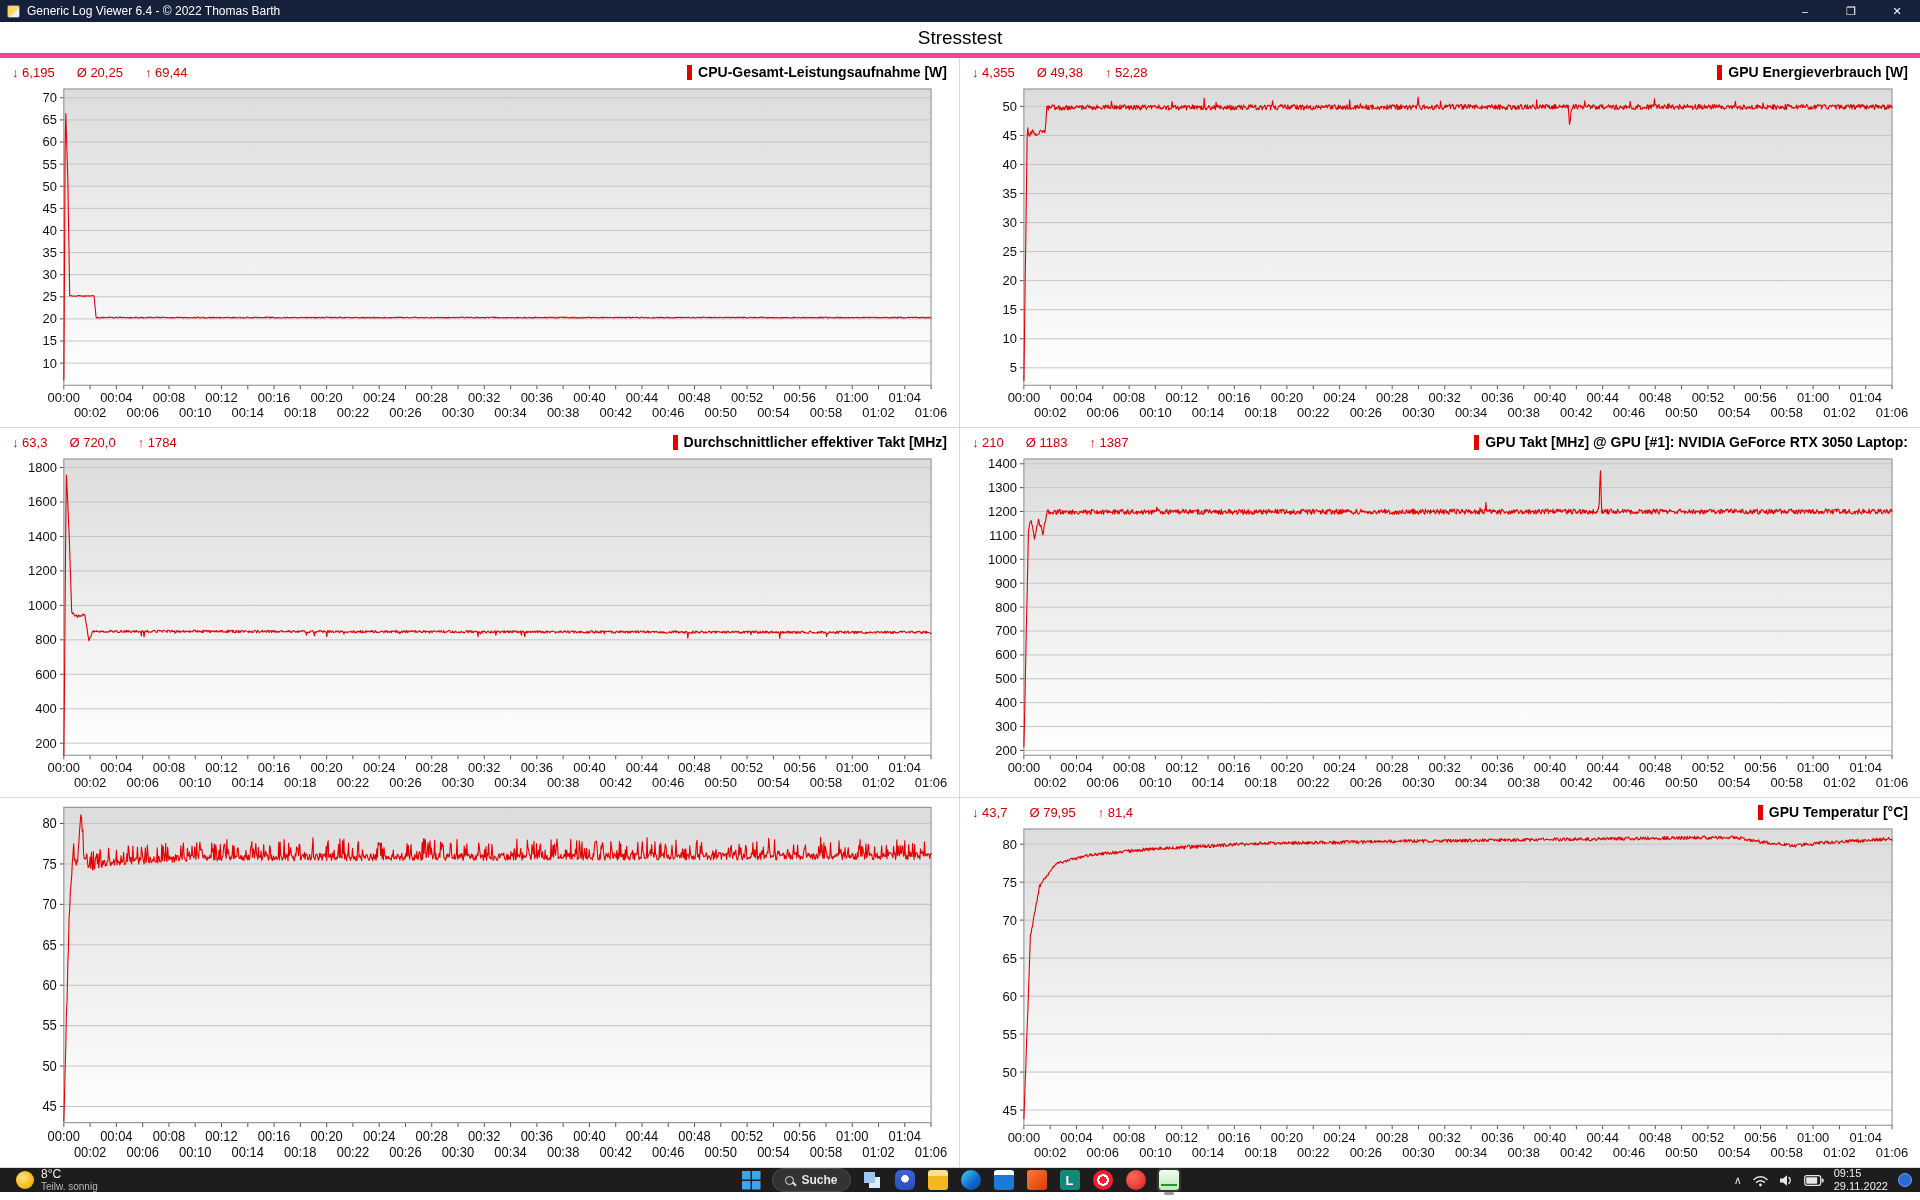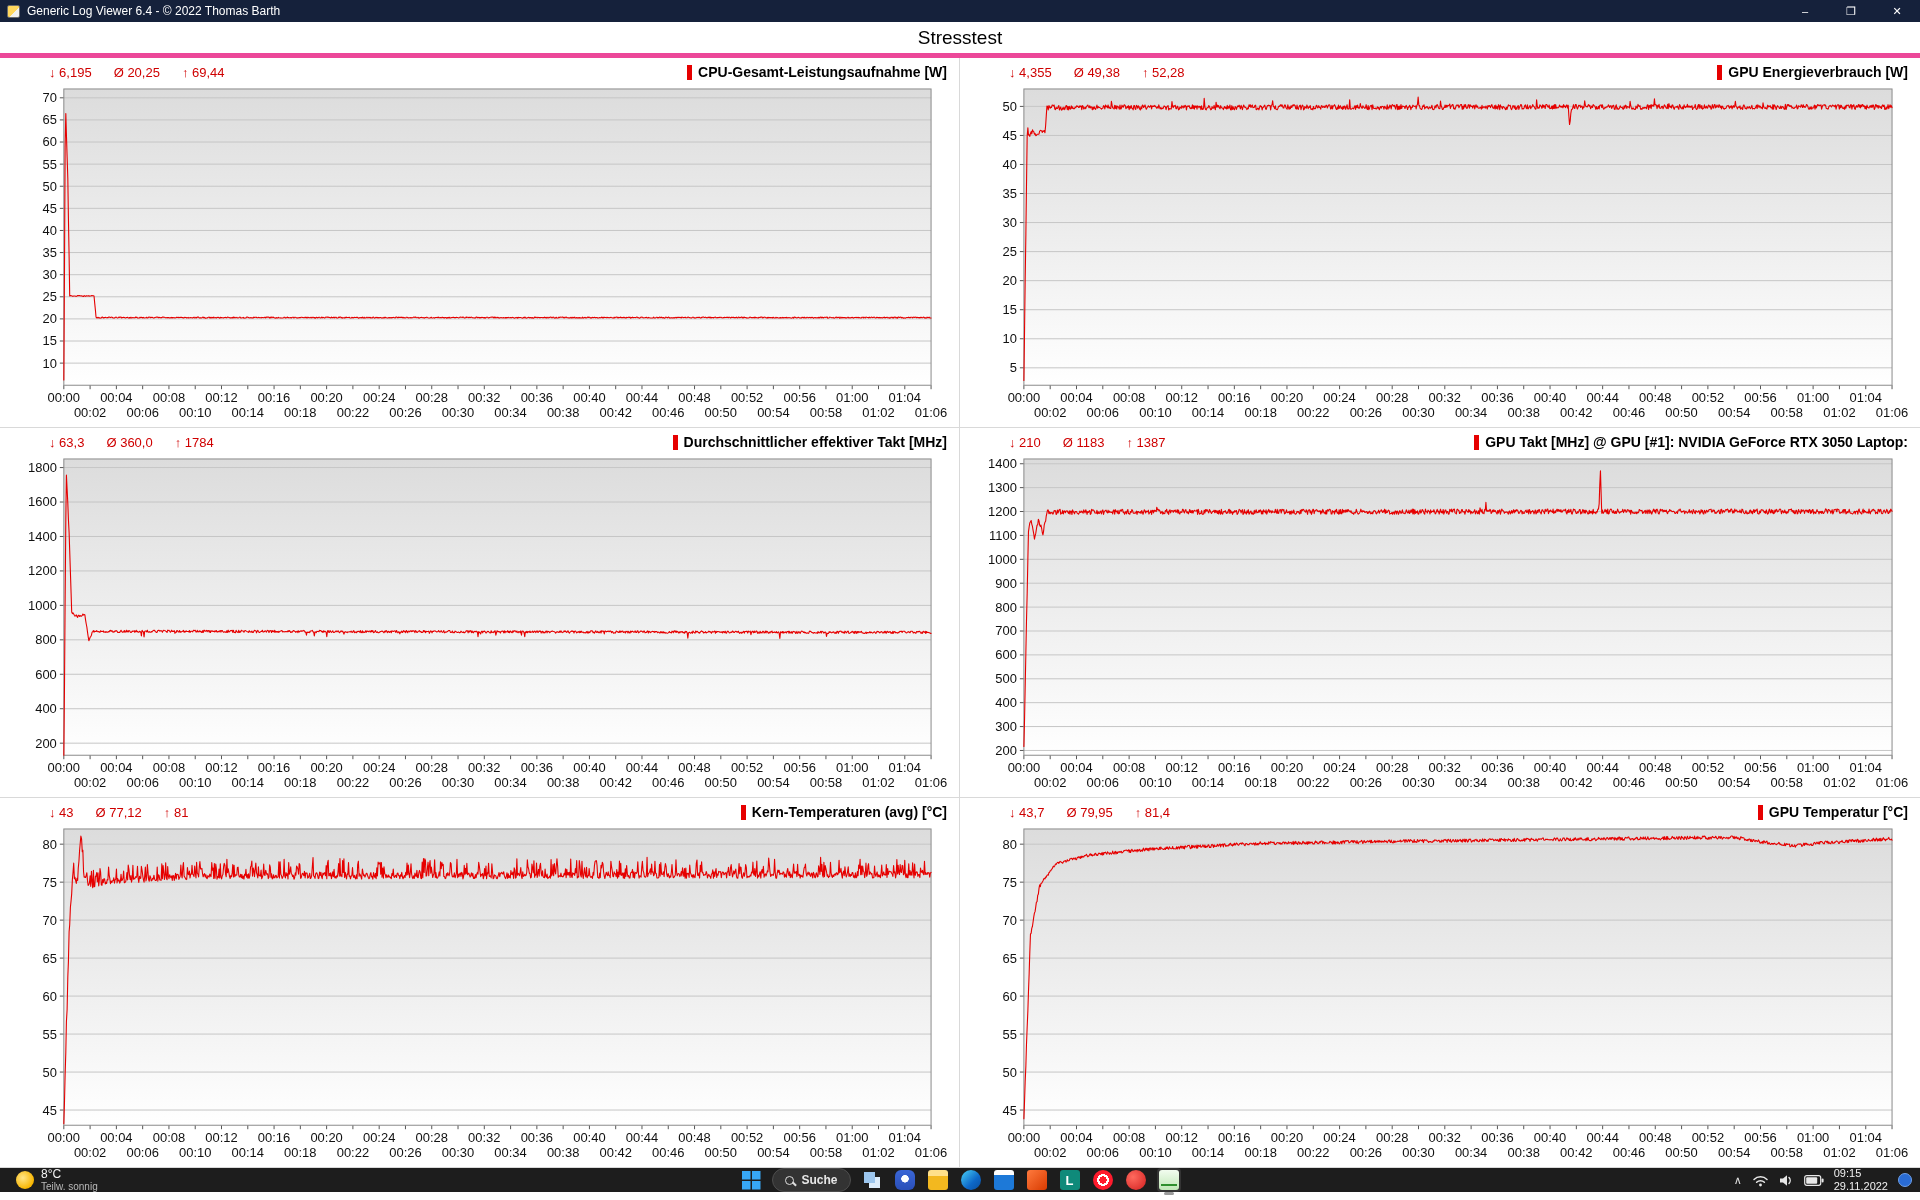--- a/index.html
+++ b/index.html
@@ -17,21 +17,21 @@
   
   .app-header{height:36px;display:flex;align-items:center;justify-content:center;
       font-size:19px;color:#000;border-bottom:5px solid #ec4899;}
 
   
   .charts-grid{display:grid;grid-template-columns:1fr 1fr;grid-template-rows:repeat(3,1fr);
       width:1920px;height:1110px;}
   .panel{border-right:1px solid #d9d9d9;border-bottom:1px solid #d9d9d9;
       display:flex;flex-direction:column;padding:3px 8px 2px 8px;background:#fff;overflow:hidden;}
   .panel:nth-child(2n){border-right:none;}
-  .panel-header{height:22px;display:flex;align-items:center;justify-content:space-between;padding:0 4px;margin-left:37px;}
+  .panel-header{height:22px;display:flex;align-items:center;justify-content:space-between;padding:0 4px;}
   .stats{display:flex;align-items:center;}
   .stat{color:#cf0000;font-size:13px;margin-right:22px;white-space:nowrap;}
   .legend{display:flex;align-items:center;}
   .legend-marker{display:inline-block;width:5px;height:15px;background:#e60000;margin-right:6px;}
   .legend-title{font-size:14px;font-weight:bold;color:#000;white-space:nowrap;}
   .chart-svg{flex:1;width:100%;display:block;}
   svg text{font-family:"Liberation Sans",sans-serif;}
 
   
   .taskbar{position:relative;height:24px;background:#1d1d1d;display:flex;align-items:center;color:#fff;}
@@ -346,21 +346,21 @@
         <line x1="926" y1="304" x2="926" y2="308" stroke="#555" stroke-width="1"></line>
         <text x="926" y="336" text-anchor="middle" font-size="13" fill="#111">01:06</text>
         <rect x="56" y="6" width="870" height="298" fill="none" stroke="#8a8a8a" stroke-width="1"></rect>
         <polyline points="56.0,299.3 56.7,246.3 57.3,198.6 58.0,151.8 58.6,104.1 59.3,53.4 60.0,45.1 60.6,52.2 61.3,52.0 61.9,53.7 62.6,50.7 63.3,48.9 63.9,51.2 64.6,47.1 65.2,48.6 65.9,48.8 66.6,51.6 67.2,50.7 67.9,53.0 68.5,52.8 69.2,51.6 69.9,51.6 70.5,51.6 71.2,51.2 71.8,48.5 72.5,47.8 73.1,47.6 73.8,48.1 74.5,49.7 75.1,48.1 75.8,48.6 76.4,47.8 77.1,50.0 77.8,42.8 78.4,33.6 79.1,23.2 79.7,23.4 80.4,27.0 81.1,22.7 81.7,23.8 82.4,25.4 83.0,24.1 83.7,24.6 84.4,22.1 85.0,22.3 85.7,23.0 86.3,22.1 87.0,26.2 87.7,26.8 88.3,24.4 89.0,25.6 89.6,25.7 90.3,24.0 91.0,22.7 91.6,27.2 92.3,25.4 92.9,24.1 93.6,27.3 94.3,26.9 94.9,25.0 95.6,26.3 96.2,24.3 96.9,26.8 97.6,24.8 98.2,22.9 98.9,22.7 99.5,26.8 100.2,23.6 100.9,27.0 101.5,23.5 102.2,25.8 102.8,26.3 103.5,22.9 104.2,25.6 104.8,24.0 105.5,25.8 106.1,25.7 106.8,25.8 107.4,24.2 108.1,24.8 108.8,23.0 109.4,23.6 110.1,23.1 110.7,24.5 111.4,24.7 112.1,22.9 112.7,23.8 113.4,23.1 114.0,26.9 114.7,22.7 115.4,23.4 116.0,26.2 116.7,25.3 117.3,24.3 118.0,25.8 118.7,23.5 119.3,23.0 120.0,22.1 120.6,23.6 121.3,24.9 122.0,22.9 122.6,25.1 123.3,23.9 123.9,24.1 124.6,26.9 125.3,24.1 125.9,26.3 126.6,24.0 127.2,25.5 127.9,26.5 128.6,24.5 129.2,22.2 129.9,25.4 130.5,23.8 131.2,24.6 131.9,24.6 132.5,25.1 133.2,25.5 133.8,26.2 134.5,25.5 135.2,25.2 135.8,22.8 136.5,23.5 137.1,26.0 137.8,22.1 138.4,23.9 139.1,23.3 139.8,25.0 140.4,22.1 141.1,25.2 141.7,24.3 142.4,25.7 143.1,25.6 143.7,18.5 144.4,22.3 145.0,25.1 145.7,25.1 146.4,26.2 147.0,22.5 147.7,25.5 148.3,22.7 149.0,26.2 149.7,23.3 150.3,23.6 151.0,24.7 151.6,26.3 152.3,22.2 153.0,26.2 153.6,25.9 154.3,22.3 154.9,23.7 155.6,24.4 156.3,22.2 156.9,22.0 157.6,22.8 158.2,25.9 158.9,25.0 159.6,23.4 160.2,24.9 160.9,22.8 161.5,26.8 162.2,23.6 162.9,25.4 163.5,22.6 164.2,25.4 164.8,25.4 165.5,27.0 166.2,22.6 166.8,22.6 167.5,26.0 168.1,26.6 168.8,22.4 169.4,23.0 170.1,25.4 170.8,23.0 171.4,23.9 172.1,26.3 172.7,27.1 173.4,24.0 174.1,26.0 174.7,22.1 175.4,22.6 176.0,24.7 176.7,23.5 177.4,22.0 178.0,24.6 178.7,26.4 179.3,25.1 180.0,24.1 180.7,22.9 181.3,23.9 182.0,24.4 182.6,23.4 183.3,22.5 184.0,26.1 184.6,23.1 185.3,23.7 185.9,23.6 186.6,22.5 187.3,23.6 187.9,23.2 188.6,24.8 189.2,25.4 189.9,24.0 190.6,25.2 191.2,22.0 191.9,24.3 192.5,26.1 193.2,24.7 193.9,26.2 194.5,25.1 195.2,25.9 195.8,25.0 196.5,23.0 197.2,23.7 197.8,23.9 198.5,26.8 199.1,24.2 199.8,23.3 200.5,22.8 201.1,27.2 201.8,25.6 202.4,26.2 203.1,25.8 203.7,26.2 204.4,18.6 205.1,23.9 205.7,24.8 206.4,22.8 207.0,23.2 207.7,22.4 208.4,25.9 209.0,25.9 209.7,23.3 210.3,23.8 211.0,27.1 211.7,26.5 212.3,24.2 213.0,24.7 213.6,25.6 214.3,22.8 215.0,24.0 215.6,25.2 216.3,23.0 216.9,24.3 217.6,22.4 218.3,23.2 218.9,27.1 219.6,23.3 220.2,23.1 220.9,23.6 221.6,22.8 222.2,24.9 222.9,25.8 223.5,24.8 224.2,25.8 224.9,22.0 225.5,25.5 226.2,22.8 226.8,26.4 227.5,22.9 228.2,24.5 228.8,23.1 229.5,26.4 230.1,22.9 230.8,23.7 231.5,25.0 232.1,23.4 232.8,23.6 233.4,26.8 234.1,22.9 234.7,26.3 235.4,26.6 236.1,24.9 236.7,15.3 237.4,24.0 238.0,26.4 238.7,27.0 239.4,25.2 240.0,24.8 240.7,24.8 241.3,22.6 242.0,23.6 242.7,25.7 243.3,27.0 244.0,26.5 244.6,23.8 245.3,25.3 246.0,25.4 246.6,22.5 247.3,25.3 247.9,26.9 248.6,19.3 249.3,24.4 249.9,22.2 250.6,24.2 251.2,22.7 251.9,25.0 252.6,25.9 253.2,22.8 253.9,24.6 254.5,25.2 255.2,25.2 255.9,26.8 256.5,25.0 257.2,23.7 257.8,25.5 258.5,24.3 259.2,26.2 259.8,22.4 260.5,25.8 261.1,23.7 261.8,25.2 262.5,22.1 263.1,26.9 263.8,27.1 264.4,22.8 265.1,26.5 265.7,24.0 266.4,26.2 267.1,26.9 267.7,23.7 268.4,24.6 269.0,26.6 269.7,24.3 270.4,23.0 271.0,23.8 271.7,22.3 272.3,23.7 273.0,26.0 273.7,22.5 274.3,24.2 275.0,26.8 275.6,24.2 276.3,22.1 277.0,24.0 277.6,24.6 278.3,24.3 278.9,25.7 279.6,26.8 280.3,25.0 280.9,25.9 281.6,21.9 282.2,23.7 282.9,21.9 283.6,24.7 284.2,23.0 284.9,22.1 285.5,24.8 286.2,24.6 286.9,24.5 287.5,22.6 288.2,22.3 288.8,26.9 289.5,26.7 290.2,25.3 290.8,25.3 291.5,27.0 292.1,25.0 292.8,22.6 293.5,23.8 294.1,23.5 294.8,27.0 295.4,24.7 296.1,24.4 296.8,22.9 297.4,22.3 298.1,25.4 298.7,26.7 299.4,24.6 300.0,22.7 300.7,22.9 301.4,22.2 302.0,22.7 302.7,22.7 303.3,27.0 304.0,22.4 304.7,22.0 305.3,17.8 306.0,23.6 306.6,23.9 307.3,25.8 308.0,23.0 308.6,26.3 309.3,26.6 309.9,26.8 310.6,25.4 311.3,23.5 311.9,23.7 312.6,22.7 313.2,21.9 313.9,23.5 314.6,21.8 315.2,23.2 315.9,25.2 316.5,25.2 317.2,22.1 317.9,22.1 318.5,24.4 319.2,25.6 319.8,26.4 320.5,22.0 321.2,24.9 321.8,26.4 322.5,24.0 323.1,25.9 323.8,22.8 324.5,24.6 325.1,22.9 325.8,21.8 326.4,22.8 327.1,22.0 327.8,22.7 328.4,25.7 329.1,26.2 329.7,22.1 330.4,25.9 331.0,26.6 331.7,24.1 332.4,22.6 333.0,22.3 333.7,26.8 334.3,24.3 335.0,22.2 335.7,22.9 336.3,27.0 337.0,26.2 337.6,23.6 338.3,24.7 339.0,25.4 339.6,22.1 340.3,24.0 340.9,25.8 341.6,23.9 342.3,24.6 342.9,22.6 343.6,26.4 344.2,26.5 344.9,25.8 345.6,27.0 346.2,23.6 346.9,25.8 347.5,25.8 348.2,25.8 348.9,22.8 349.5,22.4 350.2,25.0 350.8,24.8 351.5,22.8 352.2,24.7 352.8,24.6 353.5,26.3 354.1,22.8 354.8,23.0 355.5,24.7 356.1,24.0 356.8,23.1 357.4,24.7 358.1,24.3 358.8,22.4 359.4,22.5 360.1,25.2 360.7,23.7 361.4,22.1 362.1,21.9 362.7,22.6 363.4,26.2 364.0,25.7 364.7,22.5 365.3,26.1 366.0,23.1 366.7,22.9 367.3,21.8 368.0,23.1 368.6,25.6 369.3,26.7 370.0,24.5 370.6,26.3 371.3,22.2 371.9,25.7 372.6,23.8 373.3,22.9 373.9,25.6 374.6,24.7 375.2,26.5 375.9,23.3 376.6,26.1 377.2,23.2 377.9,23.7 378.5,26.6 379.2,24.3 379.9,21.9 380.5,26.0 381.2,25.9 381.8,26.1 382.5,17.0 383.2,26.0 383.8,26.5 384.5,26.0 385.1,25.2 385.8,25.4 386.5,26.0 387.1,24.3 387.8,22.8 388.4,26.5 389.1,22.7 389.8,24.7 390.4,22.2 391.1,25.3 391.7,24.8 392.4,25.3 393.1,20.6 393.7,23.4 394.4,24.5 395.0,25.5 395.7,23.0 396.3,24.2 397.0,24.6 397.7,25.6 398.3,24.7 399.0,21.8 399.6,25.5 400.3,26.6 401.0,22.7 401.6,26.8 402.3,25.7 402.9,23.6 403.6,22.6 404.3,22.5 404.9,26.8 405.6,21.9 406.2,25.0 406.9,25.7 407.6,25.6 408.2,25.2 408.9,26.2 409.5,26.1 410.2,24.0 410.9,25.4 411.5,24.5 412.2,26.9 412.8,25.1 413.5,23.7 414.2,25.3 414.8,23.5 415.5,23.7 416.1,23.8 416.8,26.3 417.5,23.4 418.1,24.3 418.8,25.6 419.4,26.3 420.1,22.0 420.8,26.4 421.4,24.1 422.1,25.1 422.7,22.2 423.4,22.9 424.1,26.0 424.7,22.6 425.4,21.8 426.0,22.6 426.7,23.4 427.3,22.4 428.0,24.6 428.7,26.3 429.3,21.8 430.0,21.7 430.6,26.8 431.3,23.4 432.0,26.7 432.6,23.1 433.3,26.0 433.9,21.7 434.6,25.7 435.3,23.3 435.9,23.3 436.6,23.5 437.2,23.6 437.9,25.7 438.6,23.4 439.2,22.5 439.9,24.6 440.5,26.7 441.2,24.2 441.9,24.4 442.5,22.5 443.2,23.6 443.8,26.8 444.5,24.5 445.2,24.7 445.8,22.3 446.5,23.1 447.1,23.3 447.8,23.5 448.5,23.1 449.1,26.1 449.8,22.4 450.4,21.7 451.1,14.2 451.8,22.3 452.4,22.6 453.1,25.5 453.7,25.9 454.4,26.7 455.1,25.8 455.7,22.9 456.4,23.6 457.0,21.9 457.7,26.0 458.4,24.4 459.0,24.9 459.7,23.8 460.3,23.8 461.0,25.6 461.6,26.1 462.3,24.1 463.0,24.6 463.6,25.4 464.3,24.5 464.9,22.4 465.6,26.5 466.3,26.7 466.9,26.8 467.6,24.6 468.2,22.8 468.9,25.1 469.6,22.3 470.2,21.7 470.9,23.1 471.5,25.0 472.2,25.9 472.9,25.5 473.5,18.1 474.2,23.1 474.8,24.4 475.5,26.7 476.2,26.5 476.8,24.8 477.5,24.7 478.1,22.1 478.8,24.7 479.5,22.4 480.1,24.1 480.8,22.5 481.4,22.8 482.1,22.5 482.8,21.2 483.4,25.7 484.1,23.1 484.7,23.1 485.4,21.6 486.1,21.8 486.7,25.9 487.4,25.2 488.0,26.5 488.7,24.7 489.4,22.3 490.0,22.1 490.7,22.8 491.3,22.1 492.0,24.9 492.6,23.4 493.3,22.3 494.0,21.6 494.6,21.7 495.3,26.5 495.9,23.5 496.6,26.1 497.3,21.8 497.9,24.1 498.6,21.7 499.2,24.5 499.9,25.6 500.6,24.9 501.2,22.1 501.9,21.8 502.5,25.4 503.2,22.0 503.9,23.2 504.5,23.6 505.2,23.2 505.8,25.3 506.5,22.8 507.2,22.5 507.8,26.0 508.5,23.4 509.1,21.9 509.8,24.3 510.5,23.1 511.1,25.0 511.8,25.4 512.4,25.3 513.1,24.7 513.8,24.4 514.4,26.3 515.1,22.4 515.7,25.4 516.4,24.6 517.1,23.8 517.7,24.3 518.4,25.3 519.0,23.2 519.7,24.4 520.4,26.2 521.0,22.6 521.7,23.8 522.3,22.6 523.0,23.2 523.6,24.8 524.3,22.8 525.0,21.8 525.6,24.3 526.3,25.3 526.9,25.5 527.6,22.8 528.3,26.2 528.9,22.2 529.6,25.5 530.2,23.7 530.9,26.3 531.6,21.8 532.2,22.8 532.9,26.8 533.5,22.0 534.2,24.0 534.9,23.9 535.5,26.0 536.2,23.7 536.8,23.9 537.5,24.7 538.2,26.0 538.8,26.8 539.5,24.3 540.1,26.6 540.8,24.3 541.5,22.0 542.1,22.9 542.8,22.7 543.4,22.5 544.1,25.9 544.8,26.8 545.4,25.0 546.1,22.7 546.7,23.0 547.4,25.3 548.1,22.8 548.7,26.6 549.4,24.8 550.0,26.4 550.7,23.5 551.4,22.6 552.0,26.6 552.7,24.3 553.3,23.2 554.0,21.6 554.7,22.0 555.3,26.2 556.0,25.6 556.6,26.1 557.3,25.0 557.9,22.7 558.6,22.0 559.3,25.1 559.9,25.8 560.6,21.9 561.2,26.1 561.9,25.2 562.6,23.9 563.2,22.6 563.9,25.9 564.5,24.1 565.2,24.2 565.9,21.7 566.5,23.0 567.2,23.7 567.8,24.7 568.5,26.3 569.2,26.2 569.8,16.9 570.5,23.4 571.1,25.6 571.8,24.6 572.5,25.1 573.1,22.0 573.8,22.8 574.4,23.5 575.1,25.6 575.8,22.0 576.4,24.6 577.1,22.3 577.7,23.4 578.4,25.7 579.1,21.6 579.7,21.6 580.4,22.3 581.0,23.9 581.7,24.3 582.4,22.1 583.0,25.9 583.7,25.3 584.3,25.6 585.0,23.2 585.7,26.2 586.3,22.7 587.0,25.7 587.6,21.6 588.3,25.8 588.9,21.6 589.6,25.4 590.3,24.6 590.9,25.0 591.6,24.9 592.2,23.9 592.9,22.2 593.6,24.1 594.2,23.4 594.9,24.4 595.5,23.2 596.2,25.0 596.9,21.7 597.5,23.9 598.2,23.1 598.8,24.8 599.5,23.0 600.2,22.0 600.8,25.2 601.5,22.4 602.1,32.6 602.8,41.8 603.5,38.1 604.1,30.5 604.8,26.6 605.4,26.5 606.1,24.5 606.8,21.8 607.4,25.4 608.1,25.5 608.7,21.7 609.4,21.6 610.1,24.5 610.7,26.2 611.4,24.5 612.0,22.4 612.7,23.1 613.4,22.3 614.0,24.7 614.7,23.4 615.3,23.1 616.0,26.3 616.7,24.0 617.3,24.6 618.0,18.0 618.6,22.1 619.3,23.8 619.9,23.6 620.6,24.1 621.3,22.5 621.9,21.7 622.6,23.3 623.2,22.5 623.9,25.8 624.6,24.3 625.2,23.2 625.9,24.6 626.5,21.7 627.2,22.5 627.9,23.0 628.5,24.2 629.2,26.5 629.8,23.7 630.5,26.1 631.2,25.6 631.8,23.5 632.5,26.0 633.1,22.5 633.8,22.3 634.5,21.9 635.1,24.7 635.8,22.0 636.4,25.0 637.1,26.3 637.8,25.5 638.4,24.5 639.1,25.0 639.7,24.0 640.4,24.1 641.1,23.9 641.7,22.0 642.4,23.0 643.0,24.6 643.7,23.0 644.4,22.8 645.0,25.6 645.7,24.2 646.3,22.6 647.0,22.4 647.7,26.3 648.3,26.7 649.0,23.4 649.6,22.0 650.3,26.3 651.0,25.0 651.6,26.5 652.3,26.2 652.9,25.3 653.6,23.0 654.2,24.3 654.9,24.8 655.6,24.3 656.2,26.2 656.9,26.3 657.5,23.0 658.2,25.3 658.9,22.3 659.5,22.8 660.2,25.6 660.8,23.7 661.5,24.0 662.2,24.3 662.8,25.2 663.5,18.4 664.1,22.5 664.8,25.1 665.5,26.4 666.1,25.2 666.8,25.1 667.4,26.4 668.1,26.5 668.8,26.6 669.4,23.2 670.1,24.9 670.7,25.4 671.4,21.5 672.1,23.1 672.7,23.5 673.4,22.7 674.0,26.4 674.7,25.7 675.4,26.5 676.0,24.9 676.7,24.6 677.3,25.7 678.0,24.5 678.7,25.1 679.3,24.6 680.0,25.9 680.6,22.4 681.3,21.9 682.0,26.7 682.6,22.7 683.3,24.4 683.9,22.1 684.6,25.9 685.2,21.8 685.9,23.1 686.6,22.3 687.2,23.3 687.9,15.8 688.5,22.2 689.2,21.8 689.9,22.4 690.5,25.8 691.2,22.4 691.8,24.2 692.5,21.5 693.2,25.4 693.8,25.5 694.5,25.2 695.1,23.7 695.8,23.4 696.5,25.9 697.1,24.5 697.8,22.0 698.4,22.7 699.1,24.2 699.8,25.3 700.4,25.7 701.1,21.5 701.7,25.8 702.4,20.7 703.1,23.7 703.7,24.5 704.4,23.1 705.0,25.2 705.7,22.0 706.4,22.4 707.0,24.9 707.7,26.5 708.3,24.5 709.0,24.2 709.7,23.8 710.3,24.4 711.0,23.1 711.6,25.1 712.3,26.5 713.0,21.7 713.6,22.4 714.3,25.1 714.9,25.0 715.6,26.1 716.3,23.9 716.9,26.0 717.6,21.9 718.2,24.1 718.9,24.8 719.5,23.7 720.2,24.1 720.9,21.5 721.5,24.6 722.2,23.1 722.8,23.2 723.5,24.6 724.2,23.4 724.8,24.3 725.5,22.8 726.1,26.7 726.8,25.0 727.5,24.9 728.1,24.2 728.8,21.6 729.4,25.5 730.1,26.6 730.8,26.0 731.4,23.0 732.1,21.7 732.7,25.5 733.4,21.6 734.1,24.2 734.7,25.5 735.4,22.6 736.0,26.3 736.7,25.7 737.4,24.9 738.0,21.9 738.7,25.3 739.3,24.7 740.0,23.3 740.7,25.4 741.3,24.9 742.0,22.2 742.6,22.3 743.3,24.3 744.0,23.2 744.6,26.4 745.3,25.8 745.9,21.7 746.6,24.4 747.3,25.2 747.9,21.6 748.6,21.8 749.2,25.0 749.9,24.3 750.5,22.2 751.2,23.4 751.9,24.5 752.5,21.9 753.2,22.4 753.8,24.8 754.5,23.1 755.2,26.0 755.8,23.2 756.5,24.0 757.1,25.5 757.8,26.4 758.5,25.5 759.1,25.7 759.8,25.0 760.4,23.2 761.1,22.9 761.8,22.5 762.4,23.9 763.1,25.4 763.7,23.1 764.4,24.5 765.1,23.0 765.7,26.0 766.4,23.7 767.0,22.8 767.7,24.7 768.4,22.7 769.0,18.4 769.7,23.6 770.3,24.0 771.0,26.1 771.7,24.3 772.3,24.0 773.0,24.9 773.6,23.0 774.3,26.3 775.0,25.4 775.6,24.8 776.3,26.6 776.9,23.0 777.6,22.0 778.3,23.8 778.9,25.8 779.6,25.3 780.2,26.2 780.9,23.9 781.5,25.0 782.2,25.1 782.9,23.6 783.5,25.1 784.2,25.8 784.8,24.5 785.5,22.5 786.2,26.1 786.8,25.7 787.5,25.6 788.1,26.1 788.8,25.3 789.5,24.3 790.1,22.3 790.8,25.7 791.4,22.0 792.1,23.0 792.8,24.8 793.4,22.9 794.1,23.7 794.7,25.3 795.4,24.6 796.1,26.0 796.7,20.0 797.4,23.8 798.0,25.0 798.7,25.5 799.4,24.7 800.0,25.8 800.7,26.1 801.3,22.3 802.0,24.2 802.7,23.0 803.3,23.8 804.0,22.9 804.6,24.9 805.3,24.5 806.0,26.3 806.6,21.7 807.3,26.4 807.9,21.9 808.6,22.8 809.3,24.3 809.9,26.7 810.6,24.3 811.2,22.8 811.9,23.9 812.6,24.1 813.2,25.6 813.9,25.5 814.5,23.1 815.2,25.6 815.8,24.2 816.5,23.7 817.2,24.7 817.8,26.1 818.5,26.5 819.1,21.5 819.8,26.7 820.5,24.2 821.1,21.6 821.8,22.6 822.4,21.6 823.1,23.5 823.8,22.6 824.4,23.7 825.1,22.9 825.7,25.3 826.4,24.4 827.1,25.4 827.7,25.7 828.4,24.8 829.0,24.5 829.7,24.2 830.4,22.1 831.0,26.1 831.7,25.4 832.3,22.9 833.0,23.3 833.7,23.8 834.3,24.3 835.0,21.9 835.6,22.9 836.3,24.7 837.0,21.8 837.6,24.2 838.3,23.5 838.9,24.6 839.6,23.6 840.3,21.6 840.9,22.0 841.6,23.5 842.2,25.6 842.9,26.6 843.6,24.5 844.2,26.0 844.9,23.8 845.5,26.3 846.2,24.9 846.8,25.3 847.5,24.4 848.2,22.2 848.8,26.4 849.5,22.7 850.1,25.0 850.8,23.1 851.5,21.7 852.1,22.6 852.8,22.1 853.4,22.8 854.1,22.6 854.8,21.9 855.4,26.3 856.1,23.7 856.7,22.4 857.4,22.2 858.1,21.8 858.7,22.6 859.4,22.2 860.0,25.4 860.7,25.7 861.4,26.2 862.0,26.2 862.7,23.7 863.3,23.0 864.0,22.5 864.7,23.4 865.3,24.1 866.0,22.5 866.6,22.2 867.3,23.1 868.0,22.9 868.6,23.9 869.3,22.1 869.9,26.4 870.6,23.1 871.3,22.1 871.9,21.8 872.6,22.6 873.2,26.2 873.9,22.2 874.6,24.9 875.2,22.5 875.9,24.1 876.5,25.4 877.2,25.8 877.8,24.5 878.5,26.5 879.2,22.9 879.8,25.4 880.5,22.3 881.1,22.7 881.8,22.3 882.5,22.2 883.1,24.6 883.8,25.0 884.4,22.0 885.1,21.8 885.8,26.3 886.4,22.6 887.1,23.2 887.7,21.8 888.4,25.6 889.1,26.5 889.7,23.9 890.4,22.8 891.0,24.5 891.7,23.1 892.4,21.7 893.0,24.3 893.7,22.0 894.3,25.1 895.0,22.2 895.7,23.9 896.3,21.6 897.0,22.2 897.6,23.7 898.3,23.0 899.0,25.9 899.6,23.4 900.3,26.3 900.9,22.2 901.6,24.6 902.3,24.7 902.9,25.3 903.6,23.5 904.2,22.8 904.9,24.7 905.6,22.5 906.2,24.4 906.9,22.0 907.5,22.7 908.2,26.5 908.9,25.4 909.5,21.8 910.2,21.9 910.8,24.2 911.5,22.6 912.1,25.4 912.8,22.7 913.5,24.0 914.1,24.9 914.8,23.8 915.4,25.7 916.1,22.8 916.8,22.0 917.4,23.6 918.1,22.3 918.7,26.7 919.4,26.4 920.1,24.2 920.7,26.3 921.4,24.5 922.0,21.8 922.7,25.8 923.4,23.6 924.0,22.0 924.7,24.4 925.3,22.8 926.0,24.8" fill="none" stroke="#e60000" stroke-width="1.1" stroke-linejoin="round" stroke-linecap="round"></polyline>
       </svg>
   </div>
     <div class="panel">
     <div class="panel-header">
       <div class="stats">
         <span class="stat">↓ 63,3</span>
-        <span class="stat">Ø 360,0</span>
+        <span class="stat">Ø 720,0</span>
         <span class="stat">↑ 1784</span>
       </div>
       <div class="legend">
         <span class="legend-marker" style="background: rgb(230, 0, 0);"></span>
         <span class="legend-title">Durchschnittlicher effektiver Takt [MHz]</span>
       </div>
     </div>
     <svg class="chart-svg" preserveAspectRatio="none" viewBox="0 0 946 344">
         <defs>
           <linearGradient id="grad2" x1="0" y1="0" x2="0" y2="1">
@@ -593,31 +593,20 @@
         <text x="873.2727272727274" y="336" text-anchor="middle" font-size="13" fill="#111">01:02</text>
         <line x1="899.6363636363636" y1="304" x2="899.6363636363636" y2="308" stroke="#555" stroke-width="1"></line>
         <text x="899.6363636363636" y="321" text-anchor="middle" font-size="13" fill="#111">01:04</text>
         <line x1="926" y1="304" x2="926" y2="308" stroke="#555" stroke-width="1"></line>
         <text x="926" y="336" text-anchor="middle" font-size="13" fill="#111">01:06</text>
         <rect x="56" y="6" width="870" height="298" fill="none" stroke="#8a8a8a" stroke-width="1"></rect>
         <polyline points="56.0,295.2 56.7,266.5 57.3,235.6 58.0,200.4 58.6,169.3 59.3,141.3 60.0,106.3 60.6,79.1 61.3,74.2 61.9,70.4 62.6,69.1 63.3,67.9 63.9,71.5 64.6,73.9 65.2,77.5 65.9,81.4 66.6,86.6 67.2,83.7 67.9,80.9 68.5,76.9 69.2,72.6 69.9,72.1 70.5,66.7 71.2,68.4 71.8,72.5 72.5,73.9 73.1,72.5 73.8,75.7 74.5,80.2 75.1,82.3 75.8,78.4 76.4,72.2 77.1,69.7 77.8,68.6 78.4,63.4 79.1,60.3 79.7,57.4 80.4,57.3 81.1,61.1 81.7,59.2 82.4,61.0 83.0,59.8 83.7,60.4 84.4,59.9 85.0,61.5 85.7,60.4 86.3,57.9 87.0,58.4 87.7,58.0 88.3,61.9 89.0,61.1 89.6,57.3 90.3,60.2 91.0,57.9 91.6,57.0 92.3,56.7 92.9,61.6 93.6,60.4 94.3,60.7 94.9,57.7 95.6,61.3 96.2,58.8 96.9,58.2 97.6,60.1 98.2,58.6 98.9,58.2 99.5,58.2 100.2,59.9 100.9,60.7 101.5,58.1 102.2,61.5 102.8,58.4 103.5,58.4 104.2,61.9 104.8,57.2 105.5,59.0 106.1,59.8 106.8,61.2 107.4,58.8 108.1,59.1 108.8,59.0 109.4,60.5 110.1,60.9 110.7,61.6 111.4,60.4 112.1,58.4 112.7,59.7 113.4,59.5 114.0,58.3 114.7,59.7 115.4,60.5 116.0,57.2 116.7,58.8 117.3,60.2 118.0,57.1 118.7,59.0 119.3,61.8 120.0,58.8 120.6,59.8 121.3,58.6 122.0,57.9 122.6,61.7 123.3,61.0 123.9,56.7 124.6,57.7 125.3,57.2 125.9,57.6 126.6,58.4 127.2,60.4 127.9,60.4 128.6,60.7 129.2,57.7 129.9,61.2 130.5,59.1 131.2,60.7 131.9,60.6 132.5,58.4 133.2,59.3 133.8,61.3 134.5,57.6 135.2,57.3 135.8,61.7 136.5,59.1 137.1,58.4 137.8,57.6 138.4,57.5 139.1,59.5 139.8,60.3 140.4,57.5 141.1,60.0 141.7,58.5 142.4,59.6 143.1,59.5 143.7,59.9 144.4,59.3 145.0,61.3 145.7,57.4 146.4,57.4 147.0,61.5 147.7,57.0 148.3,58.9 149.0,58.5 149.7,60.6 150.3,57.7 151.0,61.2 151.6,60.9 152.3,57.6 153.0,57.4 153.6,58.5 154.3,56.7 154.9,56.8 155.6,60.0 156.3,59.5 156.9,61.6 157.6,60.2 158.2,58.7 158.9,61.2 159.6,58.1 160.2,56.9 160.9,61.1 161.5,60.9 162.2,61.6 162.9,58.8 163.5,59.8 164.2,56.9 164.8,57.4 165.5,60.1 166.2,60.7 166.8,60.6 167.5,60.1 168.1,60.5 168.8,58.4 169.4,61.8 170.1,58.8 170.8,58.9 171.4,60.0 172.1,60.0 172.7,59.0 173.4,60.8 174.1,57.8 174.7,59.5 175.4,61.6 176.0,59.6 176.7,57.1 177.4,57.9 178.0,60.4 178.7,58.5 179.3,59.1 180.0,59.0 180.7,57.5 181.3,61.4 182.0,60.1 182.6,59.8 183.3,57.7 184.0,61.8 184.6,57.9 185.3,57.7 185.9,60.2 186.6,57.5 187.3,58.6 187.9,57.8 188.6,58.9 189.2,54.5 189.9,57.2 190.6,56.6 191.2,57.9 191.9,57.3 192.5,58.8 193.2,60.8 193.9,59.6 194.5,58.6 195.2,61.5 195.8,59.9 196.5,61.1 197.2,60.9 197.8,57.9 198.5,58.6 199.1,56.6 199.8,60.4 200.5,59.1 201.1,61.8 201.8,57.5 202.4,57.2 203.1,60.3 203.7,58.1 204.4,57.9 205.1,58.3 205.7,59.7 206.4,57.7 207.0,58.5 207.7,57.4 208.4,59.8 209.0,58.9 209.7,57.0 210.3,60.4 211.0,57.4 211.7,60.9 212.3,61.3 213.0,59.2 213.6,59.4 214.3,59.8 215.0,56.7 215.6,56.6 216.3,59.3 216.9,60.3 217.6,57.6 218.3,57.0 218.9,59.3 219.6,60.4 220.2,59.0 220.9,61.2 221.6,59.0 222.2,56.8 222.9,59.9 223.5,57.9 224.2,60.3 224.9,57.8 225.5,60.5 226.2,58.4 226.8,57.6 227.5,58.1 228.2,58.3 228.8,58.4 229.5,57.1 230.1,61.8 230.8,56.6 231.5,59.8 232.1,61.5 232.8,60.7 233.4,60.7 234.1,57.9 234.7,61.5 235.4,61.7 236.1,61.4 236.7,57.5 237.4,60.4 238.0,56.9 238.7,58.5 239.4,56.9 240.0,57.6 240.7,59.2 241.3,60.2 242.0,56.8 242.7,58.1 243.3,59.6 244.0,60.8 244.6,59.7 245.3,58.6 246.0,58.7 246.6,57.5 247.3,60.1 247.9,57.6 248.6,59.7 249.3,58.0 249.9,60.9 250.6,58.2 251.2,61.4 251.9,57.6 252.6,60.1 253.2,61.6 253.9,56.7 254.5,60.8 255.2,61.5 255.9,59.2 256.5,58.9 257.2,59.2 257.8,57.9 258.5,59.9 259.2,60.8 259.8,59.3 260.5,60.2 261.1,57.0 261.8,56.6 262.5,60.9 263.1,57.5 263.8,60.0 264.4,59.2 265.1,61.8 265.7,59.1 266.4,60.0 267.1,58.0 267.7,59.4 268.4,58.2 269.0,57.9 269.7,61.8 270.4,61.0 271.0,59.4 271.7,56.6 272.3,57.4 273.0,57.7 273.7,60.2 274.3,58.1 275.0,57.0 275.6,61.8 276.3,61.0 277.0,57.0 277.6,60.3 278.3,59.6 278.9,61.5 279.6,58.2 280.3,60.1 280.9,57.0 281.6,61.6 282.2,60.8 282.9,58.8 283.6,58.4 284.2,61.2 284.9,60.0 285.5,61.7 286.2,61.5 286.9,57.6 287.5,60.8 288.2,58.6 288.8,57.1 289.5,60.3 290.2,59.5 290.8,59.9 291.5,57.6 292.1,59.4 292.8,57.2 293.5,58.0 294.1,61.2 294.8,58.4 295.4,61.4 296.1,57.1 296.8,58.9 297.4,58.6 298.1,60.3 298.7,57.2 299.4,61.5 300.0,59.6 300.7,58.1 301.4,56.7 302.0,59.7 302.7,58.0 303.3,58.7 304.0,60.3 304.7,57.9 305.3,59.7 306.0,59.4 306.6,59.3 307.3,60.0 308.0,56.6 308.6,59.4 309.3,60.5 309.9,56.6 310.6,60.9 311.3,60.7 311.9,57.5 312.6,57.4 313.2,57.0 313.9,60.4 314.6,56.7 315.2,56.8 315.9,57.9 316.5,56.9 317.2,61.3 317.9,60.7 318.5,59.7 319.2,57.2 319.8,59.8 320.5,60.1 321.2,59.4 321.8,58.6 322.5,61.6 323.1,58.6 323.8,61.5 324.5,58.1 325.1,59.9 325.8,60.6 326.4,57.3 327.1,60.1 327.8,61.3 328.4,61.6 329.1,60.7 329.7,58.7 330.4,59.5 331.0,58.8 331.7,60.3 332.4,61.4 333.0,57.5 333.7,60.7 334.3,57.0 335.0,58.0 335.7,56.7 336.3,56.9 337.0,57.9 337.6,58.7 338.3,59.5 339.0,57.1 339.6,58.9 340.3,61.7 340.9,57.6 341.6,57.5 342.3,57.1 342.9,60.2 343.6,58.2 344.2,61.7 344.9,59.7 345.6,56.7 346.2,56.7 346.9,61.1 347.5,58.2 348.2,58.1 348.9,57.0 349.5,57.2 350.2,58.6 350.8,58.1 351.5,59.1 352.2,58.4 352.8,58.0 353.5,61.4 354.1,58.5 354.8,60.2 355.5,56.7 356.1,58.1 356.8,60.4 357.4,60.0 358.1,61.3 358.8,57.8 359.4,61.4 360.1,57.1 360.7,57.2 361.4,58.3 362.1,56.7 362.7,56.7 363.4,57.6 364.0,61.4 364.7,61.4 365.3,58.0 366.0,59.3 366.7,58.7 367.3,61.4 368.0,57.5 368.6,59.1 369.3,56.7 370.0,60.6 370.6,59.8 371.3,61.5 371.9,57.1 372.6,61.2 373.3,56.8 373.9,60.8 374.6,61.2 375.2,56.6 375.9,60.0 376.6,57.6 377.2,58.0 377.9,59.8 378.5,57.3 379.2,59.2 379.9,56.9 380.5,59.1 381.2,57.0 381.8,58.0 382.5,58.7 383.2,59.4 383.8,58.0 384.5,60.2 385.1,60.8 385.8,60.1 386.5,61.7 387.1,60.2 387.8,59.9 388.4,60.3 389.1,56.6 389.8,59.1 390.4,60.3 391.1,61.5 391.7,61.0 392.4,60.2 393.1,58.8 393.7,56.5 394.4,59.0 395.0,59.5 395.7,57.8 396.3,58.8 397.0,58.4 397.7,59.9 398.3,59.7 399.0,59.0 399.6,58.8 400.3,60.8 401.0,59.4 401.6,60.5 402.3,58.5 402.9,59.2 403.6,61.2 404.3,60.9 404.9,59.6 405.6,61.2 406.2,58.9 406.9,57.9 407.6,58.4 408.2,58.4 408.9,60.7 409.5,61.2 410.2,59.7 410.9,59.4 411.5,57.5 412.2,60.6 412.8,58.8 413.5,58.2 414.2,57.1 414.8,58.5 415.5,59.8 416.1,58.1 416.8,59.3 417.5,56.5 418.1,60.9 418.8,57.3 419.4,60.1 420.1,59.8 420.8,58.2 421.4,57.4 422.1,58.2 422.7,61.5 423.4,60.8 424.1,60.8 424.7,59.8 425.4,61.6 426.0,59.6 426.7,59.6 427.3,61.6 428.0,58.5 428.7,58.4 429.3,61.4 430.0,58.4 430.6,58.8 431.3,61.7 432.0,60.4 432.6,58.0 433.3,58.9 433.9,60.8 434.6,60.0 435.3,57.1 435.9,60.3 436.6,60.5 437.2,60.5 437.9,61.1 438.6,60.0 439.2,57.2 439.9,58.6 440.5,60.2 441.2,60.3 441.9,57.5 442.5,60.9 443.2,59.9 443.8,57.4 444.5,59.6 445.2,56.4 445.8,61.4 446.5,56.5 447.1,61.6 447.8,57.2 448.5,60.8 449.1,59.0 449.8,60.1 450.4,58.2 451.1,61.5 451.8,61.3 452.4,58.8 453.1,57.2 453.7,60.4 454.4,59.6 455.1,56.9 455.7,57.3 456.4,58.8 457.0,60.7 457.7,61.5 458.4,56.4 459.0,58.8 459.7,59.0 460.3,60.4 461.0,57.5 461.6,58.3 462.3,58.8 463.0,61.4 463.6,57.2 464.3,59.8 464.9,58.9 465.6,58.5 466.3,59.3 466.9,57.0 467.6,59.2 468.2,61.3 468.9,60.5 469.6,58.3 470.2,56.7 470.9,59.3 471.5,58.5 472.2,61.4 472.9,58.4 473.5,56.5 474.2,60.1 474.8,58.6 475.5,60.4 476.2,56.8 476.8,61.5 477.5,59.6 478.1,57.4 478.8,57.3 479.5,60.6 480.1,59.0 480.8,59.0 481.4,61.6 482.1,61.4 482.8,56.6 483.4,57.2 484.1,59.0 484.7,56.4 485.4,59.4 486.1,57.6 486.7,56.5 487.4,56.4 488.0,60.1 488.7,60.5 489.4,61.3 490.0,56.8 490.7,56.5 491.3,57.7 492.0,57.9 492.6,60.9 493.3,59.5 494.0,60.2 494.6,57.2 495.3,56.9 495.9,59.2 496.6,59.3 497.3,58.7 497.9,61.6 498.6,59.2 499.2,56.8 499.9,58.1 500.6,58.8 501.2,59.8 501.9,56.8 502.5,59.1 503.2,58.0 503.9,61.3 504.5,58.9 505.2,60.0 505.8,60.5 506.5,59.5 507.2,58.4 507.8,57.0 508.5,61.2 509.1,59.2 509.8,58.2 510.5,61.1 511.1,60.8 511.8,58.0 512.4,61.6 513.1,55.1 513.8,57.9 514.4,59.4 515.1,56.6 515.7,60.6 516.4,60.1 517.1,61.1 517.7,56.8 518.4,57.5 519.0,49.5 519.7,58.3 520.4,58.7 521.0,57.5 521.7,58.5 522.3,58.6 523.0,56.7 523.6,57.3 524.3,60.9 525.0,59.9 525.6,57.5 526.3,59.1 526.9,57.1 527.6,58.8 528.3,57.8 528.9,59.0 529.6,60.4 530.2,61.4 530.9,57.8 531.6,60.4 532.2,57.7 532.9,57.2 533.5,61.6 534.2,58.9 534.9,56.4 535.5,57.5 536.2,58.2 536.8,58.4 537.5,60.7 538.2,59.4 538.8,59.7 539.5,59.5 540.1,59.1 540.8,60.2 541.5,61.5 542.1,58.9 542.8,58.4 543.4,61.3 544.1,60.3 544.8,57.8 545.4,60.6 546.1,59.2 546.7,57.0 547.4,60.2 548.1,57.7 548.7,59.1 549.4,57.0 550.0,57.7 550.7,57.3 551.4,59.3 552.0,60.9 552.7,60.1 553.3,59.0 554.0,57.7 554.7,58.0 555.3,61.2 556.0,59.0 556.6,60.6 557.3,60.8 557.9,59.6 558.6,58.0 559.3,57.4 559.9,59.9 560.6,59.4 561.2,57.1 561.9,61.2 562.6,56.9 563.2,58.4 563.9,61.0 564.5,58.8 565.2,59.0 565.9,57.9 566.5,58.8 567.2,61.3 567.8,59.4 568.5,57.3 569.2,61.2 569.8,60.2 570.5,57.6 571.1,60.0 571.8,57.2 572.5,56.8 573.1,59.5 573.8,60.0 574.4,61.3 575.1,57.4 575.8,57.1 576.4,58.3 577.1,59.5 577.7,61.0 578.4,56.6 579.1,58.5 579.7,58.5 580.4,56.6 581.0,56.3 581.7,61.1 582.4,58.2 583.0,59.1 583.7,57.4 584.3,58.4 585.0,58.9 585.7,59.7 586.3,56.3 587.0,60.8 587.6,60.2 588.3,58.2 588.9,60.0 589.6,57.6 590.3,56.5 590.9,58.6 591.6,56.8 592.2,58.5 592.9,57.3 593.6,59.2 594.2,57.0 594.9,59.5 595.5,59.3 596.2,57.8 596.9,57.3 597.5,57.3 598.2,57.8 598.8,56.5 599.5,60.1 600.2,61.3 600.8,57.8 601.5,59.9 602.1,56.6 602.8,59.5 603.5,59.0 604.1,56.6 604.8,60.8 605.4,61.5 606.1,59.0 606.8,56.4 607.4,57.3 608.1,56.8 608.7,58.5 609.4,60.7 610.1,60.7 610.7,59.0 611.4,60.2 612.0,58.8 612.7,56.9 613.4,56.9 614.0,61.4 614.7,59.6 615.3,60.4 616.0,57.0 616.7,57.3 617.3,60.4 618.0,57.7 618.6,60.6 619.3,57.5 619.9,58.5 620.6,59.9 621.3,61.4 621.9,61.1 622.6,57.6 623.2,60.7 623.9,58.7 624.6,60.2 625.2,58.4 625.9,61.4 626.5,56.7 627.2,60.4 627.9,59.6 628.5,59.7 629.2,61.0 629.8,58.9 630.5,59.5 631.2,56.5 631.8,56.5 632.5,51.0 633.1,32.4 633.8,17.8 634.5,41.7 635.1,60.6 635.8,57.3 636.4,60.8 637.1,59.9 637.8,58.8 638.4,56.6 639.1,59.3 639.7,57.5 640.4,61.0 641.1,56.3 641.7,61.3 642.4,60.9 643.0,58.0 643.7,56.8 644.4,56.3 645.0,57.3 645.7,59.8 646.3,60.3 647.0,57.9 647.7,60.6 648.3,60.7 649.0,58.6 649.6,60.9 650.3,59.4 651.0,56.4 651.6,58.0 652.3,59.7 652.9,60.5 653.6,59.1 654.2,59.6 654.9,58.9 655.6,58.6 656.2,56.6 656.9,60.0 657.5,58.6 658.2,57.0 658.9,57.6 659.5,59.6 660.2,59.2 660.8,57.0 661.5,57.2 662.2,57.9 662.8,59.3 663.5,57.5 664.1,61.5 664.8,57.7 665.5,59.0 666.1,60.3 666.8,60.5 667.4,59.6 668.1,60.9 668.8,60.4 669.4,59.4 670.1,61.1 670.7,59.6 671.4,60.3 672.1,59.5 672.7,56.8 673.4,57.6 674.0,57.7 674.7,58.1 675.4,57.7 676.0,60.7 676.7,59.3 677.3,60.3 678.0,58.2 678.7,57.7 679.3,60.9 680.0,58.8 680.6,57.4 681.3,61.0 682.0,58.0 682.6,57.1 683.3,60.8 683.9,58.0 684.6,59.6 685.2,61.5 685.9,59.4 686.6,57.3 687.2,56.5 687.9,59.3 688.5,57.3 689.2,60.5 689.9,56.8 690.5,56.5 691.2,58.0 691.8,60.8 692.5,61.4 693.2,59.0 693.8,56.5 694.5,58.1 695.1,57.3 695.8,56.9 696.5,59.3 697.1,57.7 697.8,58.8 698.4,57.5 699.1,58.8 699.8,57.5 700.4,60.0 701.1,61.0 701.7,58.9 702.4,58.8 703.1,56.9 703.7,58.1 704.4,57.6 705.0,58.5 705.7,59.1 706.4,58.7 707.0,58.6 707.7,59.0 708.3,60.6 709.0,60.7 709.7,59.8 710.3,59.1 711.0,60.8 711.6,57.7 712.3,57.2 713.0,57.7 713.6,56.3 714.3,58.2 714.9,59.6 715.6,58.7 716.3,59.3 716.9,58.3 717.6,58.1 718.2,61.1 718.9,59.2 719.5,58.6 720.2,59.6 720.9,60.5 721.5,59.8 722.2,59.1 722.8,56.9 723.5,60.2 724.2,59.0 724.8,58.0 725.5,59.9 726.1,61.1 726.8,56.8 727.5,58.2 728.1,60.1 728.8,61.0 729.4,57.9 730.1,58.8 730.8,59.3 731.4,59.6 732.1,58.1 732.7,58.1 733.4,61.4 734.1,59.7 734.7,57.0 735.4,59.5 736.0,57.7 736.7,61.0 737.4,61.3 738.0,57.6 738.7,59.4 739.3,60.5 740.0,57.6 740.7,58.2 741.3,59.4 742.0,58.2 742.6,57.0 743.3,57.0 744.0,56.8 744.6,56.5 745.3,59.5 745.9,59.1 746.6,57.2 747.3,58.4 747.9,57.6 748.6,60.7 749.2,59.9 749.9,60.6 750.5,59.7 751.2,58.7 751.9,58.0 752.5,57.4 753.2,60.9 753.8,61.1 754.5,56.9 755.2,56.6 755.8,60.5 756.5,58.2 757.1,57.8 757.8,59.6 758.5,58.5 759.1,57.4 759.8,56.9 760.4,57.5 761.1,56.4 761.8,57.4 762.4,59.8 763.1,57.9 763.7,59.2 764.4,56.7 765.1,56.4 765.7,57.9 766.4,60.5 767.0,58.2 767.7,60.2 768.4,56.3 769.0,58.5 769.7,57.7 770.3,57.3 771.0,59.4 771.7,58.7 772.3,59.2 773.0,59.5 773.6,57.3 774.3,59.7 775.0,60.3 775.6,56.5 776.3,56.8 776.9,59.2 777.6,60.4 778.3,61.0 778.9,60.2 779.6,57.9 780.2,60.5 780.9,61.2 781.5,59.9 782.2,60.9 782.9,60.4 783.5,57.6 784.2,57.4 784.8,60.4 785.5,58.4 786.2,61.1 786.8,58.7 787.5,56.9 788.1,59.9 788.8,57.4 789.5,58.4 790.1,57.4 790.8,56.3 791.4,60.8 792.1,61.2 792.8,61.3 793.4,58.3 794.1,60.1 794.7,57.4 795.4,57.0 796.1,57.6 796.7,57.4 797.4,58.7 798.0,60.0 798.7,58.6 799.4,60.8 800.0,57.2 800.7,59.7 801.3,61.5 802.0,60.8 802.7,57.1 803.3,56.5 804.0,60.2 804.6,59.6 805.3,57.0 806.0,60.4 806.6,57.7 807.3,61.1 807.9,60.7 808.6,57.4 809.3,59.4 809.9,56.7 810.6,57.2 811.2,59.2 811.9,58.6 812.6,57.9 813.2,56.5 813.9,56.3 814.5,57.2 815.2,61.1 815.8,58.8 816.5,58.0 817.2,60.2 817.8,59.7 818.5,57.3 819.1,60.2 819.8,59.0 820.5,61.0 821.1,59.2 821.8,60.1 822.4,57.0 823.1,57.3 823.8,56.8 824.4,57.1 825.1,56.3 825.7,58.6 826.4,58.0 827.1,60.2 827.7,57.8 828.4,61.0 829.0,61.0 829.7,57.7 830.4,57.6 831.0,61.3 831.7,60.6 832.3,56.8 833.0,58.7 833.7,59.4 834.3,60.8 835.0,56.9 835.6,59.2 836.3,57.8 837.0,57.3 837.6,58.0 838.3,60.7 838.9,58.2 839.6,57.4 840.3,57.7 840.9,59.4 841.6,57.6 842.2,60.0 842.9,57.1 843.6,56.9 844.2,60.7 844.9,58.0 845.5,60.2 846.2,57.0 846.8,57.0 847.5,61.3 848.2,59.3 848.8,59.7 849.5,60.9 850.1,59.1 850.8,56.9 851.5,58.9 852.1,59.0 852.8,61.3 853.4,59.0 854.1,60.0 854.8,58.6 855.4,60.7 856.1,58.6 856.7,60.3 857.4,60.8 858.1,59.5 858.7,58.6 859.4,56.2 860.0,56.6 860.7,58.4 861.4,60.5 862.0,56.8 862.7,56.8 863.3,57.9 864.0,58.2 864.7,60.6 865.3,58.9 866.0,57.0 866.6,61.3 867.3,60.0 868.0,56.8 868.6,57.0 869.3,57.1 869.9,56.4 870.6,59.1 871.3,56.4 871.9,56.6 872.6,56.8 873.2,59.3 873.9,60.9 874.6,59.9 875.2,59.7 875.9,60.3 876.5,58.1 877.2,56.9 877.8,60.4 878.5,56.8 879.2,56.9 879.8,61.2 880.5,60.4 881.1,58.8 881.8,60.2 882.5,58.6 883.1,56.7 883.8,60.0 884.4,60.6 885.1,60.5 885.8,60.9 886.4,61.4 887.1,60.6 887.7,59.6 888.4,58.6 889.1,61.3 889.7,58.8 890.4,58.5 891.0,58.5 891.7,61.5 892.4,57.3 893.0,56.4 893.7,59.6 894.3,59.7 895.0,60.8 895.7,61.3 896.3,58.6 897.0,56.4 897.6,60.3 898.3,57.6 899.0,59.4 899.6,58.8 900.3,60.0 900.9,60.2 901.6,59.5 902.3,60.4 902.9,56.3 903.6,59.9 904.2,61.2 904.9,58.4 905.6,58.7 906.2,57.0 906.9,57.6 907.5,56.6 908.2,57.9 908.9,58.0 909.5,61.0 910.2,59.9 910.8,60.0 911.5,61.0 912.1,56.6 912.8,57.3 913.5,59.3 914.1,56.7 914.8,57.1 915.4,60.5 916.1,61.1 916.8,60.5 917.4,58.4 918.1,57.3 918.7,58.5 919.4,60.4 920.1,58.8 920.7,56.7 921.4,58.1 922.0,60.7 922.7,60.7 923.4,58.1 924.0,59.6 924.7,56.5 925.3,57.4 926.0,58.7" fill="none" stroke="#e60000" stroke-width="1.1" stroke-linejoin="round" stroke-linecap="round"></polyline>
       </svg>
   </div>
     <div class="panel">
-    <div class="panel-header">
-      <div class="stats">
-        <span class="stat">↓ 43</span>
-        <span class="stat">Ø 77,12</span>
-        <span class="stat">↑ 81</span>
-      </div>
-      <div class="legend">
-        <span class="legend-marker" style="background: rgb(230, 0, 0);"></span>
-        <span class="legend-title">Kern-Temperaturen (avg) [°C]</span>
-      </div>
-    </div>
     <svg class="chart-svg" preserveAspectRatio="none" viewBox="0 0 946 344">
         <defs>
           <linearGradient id="grad4" x1="0" y1="0" x2="0" y2="1">
             <stop offset="0" stop-color="#dcdcdc"></stop>
             <stop offset="1" stop-color="#ffffff"></stop>
           </linearGradient>
         </defs>
         <rect x="56" y="6" width="870" height="298" fill="url(#grad4)"></rect>
         <line x1="56" y1="21.28205128205129" x2="926" y2="21.28205128205129" stroke="#c6c6c6" stroke-width="1"></line>
         <line x1="52" y1="21.28205128205129" x2="56" y2="21.28205128205129" stroke="#555" stroke-width="1"></line>

